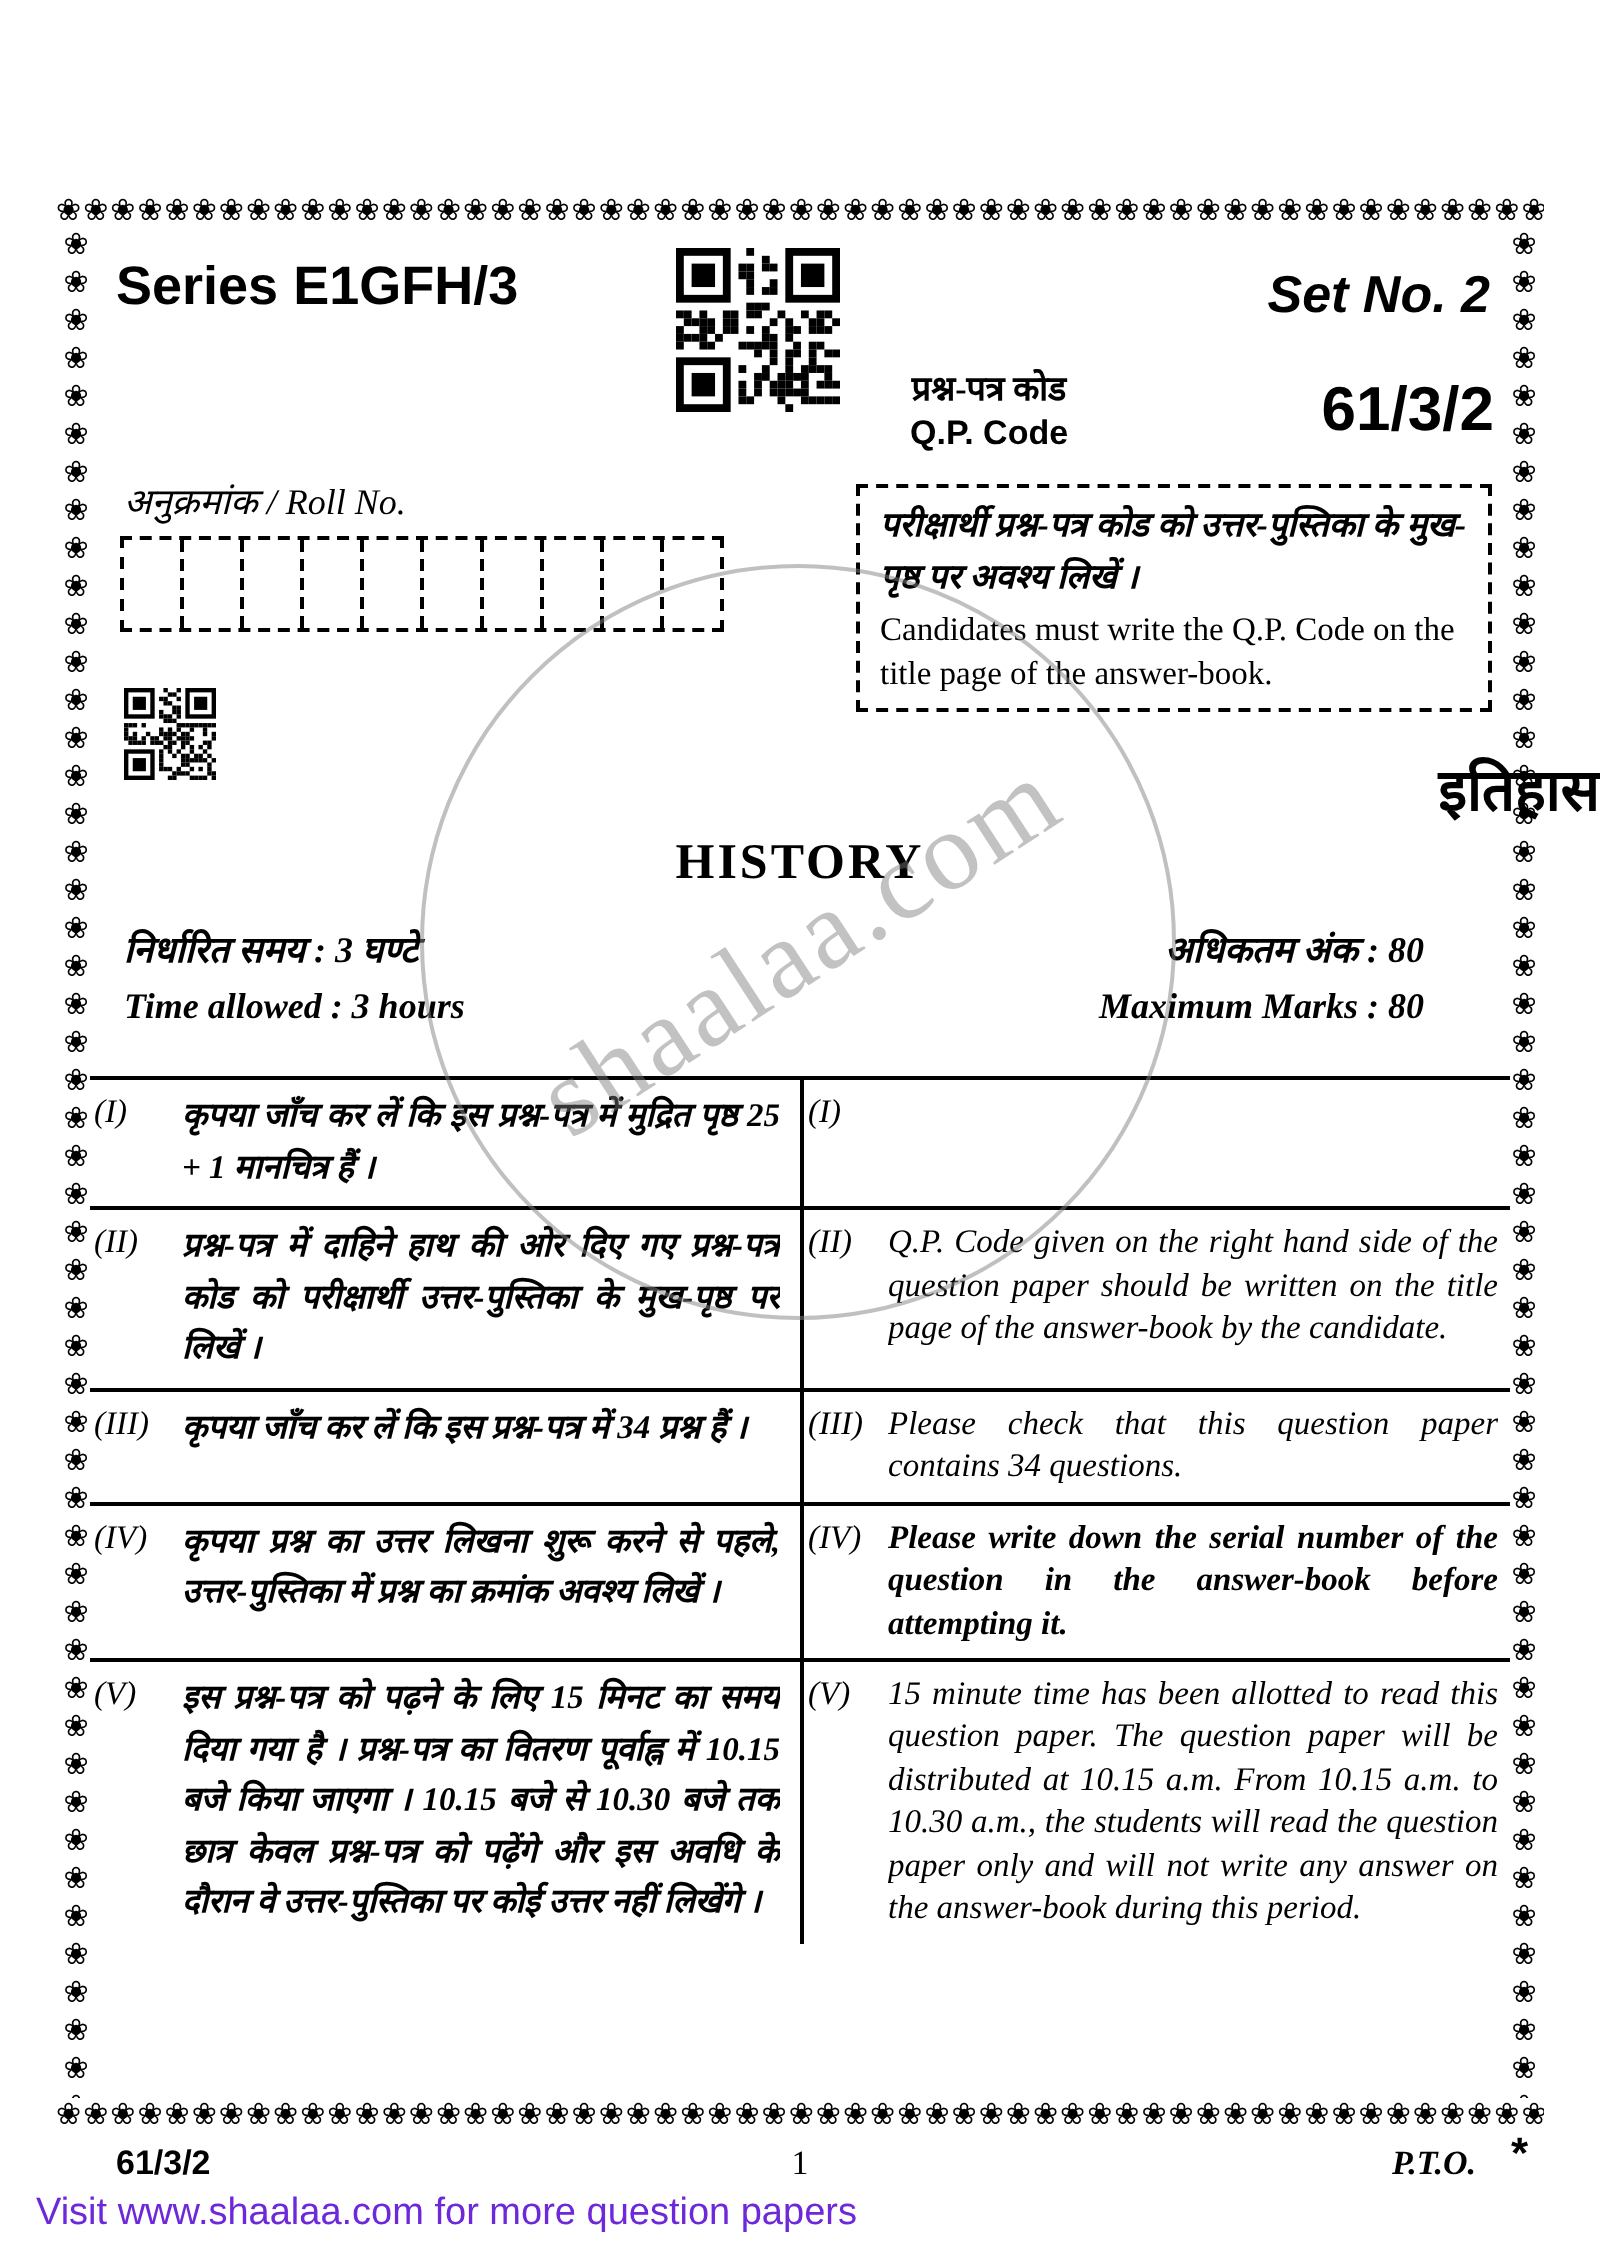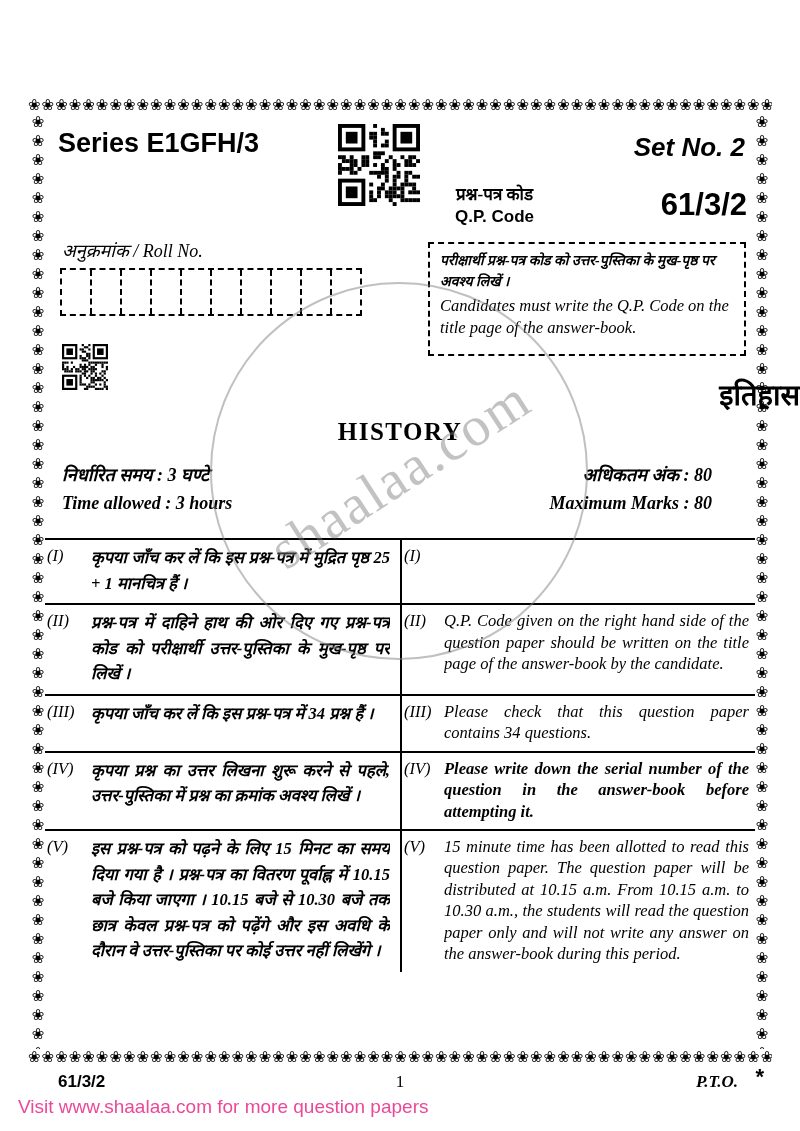--- a/index.html
+++ b/index.html
@@ -33,22 +33,22 @@
   .qp-en { font-family:"Liberation Sans",sans-serif; font-weight:bold; font-size:17px; text-align:center; margin-top:2px; }
   .qp-code { font-family:"Liberation Sans",sans-serif; font-weight:bold; font-size:31px; }
 
   .roll-label { left:62px; top:238px; font-style:italic; font-size:18px; }
   .roll-label .hi { font-weight:normal;text-align:center; }
   .roll-boxes { left:60px; top:268px; width:302px; height:48px; border:2px dashed #000; display:flex; }
   .roll-cell { flex:1; border-right:2px dashed #000; }
   .roll-cell:last-child { border-right:none; }
 
   .cand-box { left:428px; top:242px; width:318px; height:114px; border:2px dashed #000; padding:6px 10px; overflow:hidden; }
-  .cand-hi { font-weight:bold; font-style:italic; font-size:14px; line-height:1.5; }
-  .cand-en { font-style:italic; font-size:16.5px; line-height:1.32; margin-top:3px; }
+  .cand-hi { font-weight:bold; font-style:italic; font-size:17px; line-height:1.5; }
+  .cand-en { font-size:16.5px; line-height:1.32; margin-top:3px; }
 
   
   .title-hi { left:0; right:0; top:374px; text-align:right; font-weight:bold; font-size:29px; }
   .title-en { left:0; right:0; top:418px; text-align:center; font-weight:bold; font-size:25px; letter-spacing:1.5px; }
 
   .meta-row { left:62px; right:88px; top:462px; display:flex; justify-content:space-between; font-weight:bold; font-style:italic; font-size:18px; }
   .meta-col div { line-height:1.55; }
   .meta-col.right { text-align:right; }
 
   
@@ -67,21 +67,21 @@
   .nhead .ncell { padding-top:5px; padding-bottom:5px; }
   .nhdr { font-weight:bold; font-size:17.5px; text-decoration:underline; text-underline-offset:3px; }
   .nhead .ncell.left .nhdr { margin-left:48px; font-style:italic; }
   .nhead .ncell.right .nhdr { margin-left:52px; }
 
   
   .f-left  { left:58px; top:1072px; font-family:"Liberation Sans",sans-serif; font-weight:bold; font-size:17px; }
   .f-center{ left:0; right:0; top:1072px; text-align:center; font-size:17px; }
   .f-right { right:62px; top:1072px; font-weight:bold; font-style:italic; font-size:17px; }
   .f-star  { right:36px; top:1064px; font-family:"Liberation Sans",sans-serif; font-weight:bold; font-size:22px; }
-  .caption { left:18px; top:1096px; font-family:"Liberation Sans",sans-serif; font-size:19px; color:#ec4899; }
+  .caption { left:18px; top:1096px; font-family:"Liberation Sans",sans-serif; font-size:19px; color:#6d28d9; }
 
   
   .wm { pointer-events:none; z-index:30; }
   .wm-circle { left:210px; top:282px; width:378px; height:378px; border:2px solid rgba(130,130,130,0.5); border-radius:50%; }
   .wm-text {
     left:160px; top:442px; width:480px; text-align:center;
     transform:rotate(-33deg); transform-origin:center;
     font-size:56px; letter-spacing:2px; color:rgba(120,120,120,0.45); white-space:nowrap;
   }
 </style>

